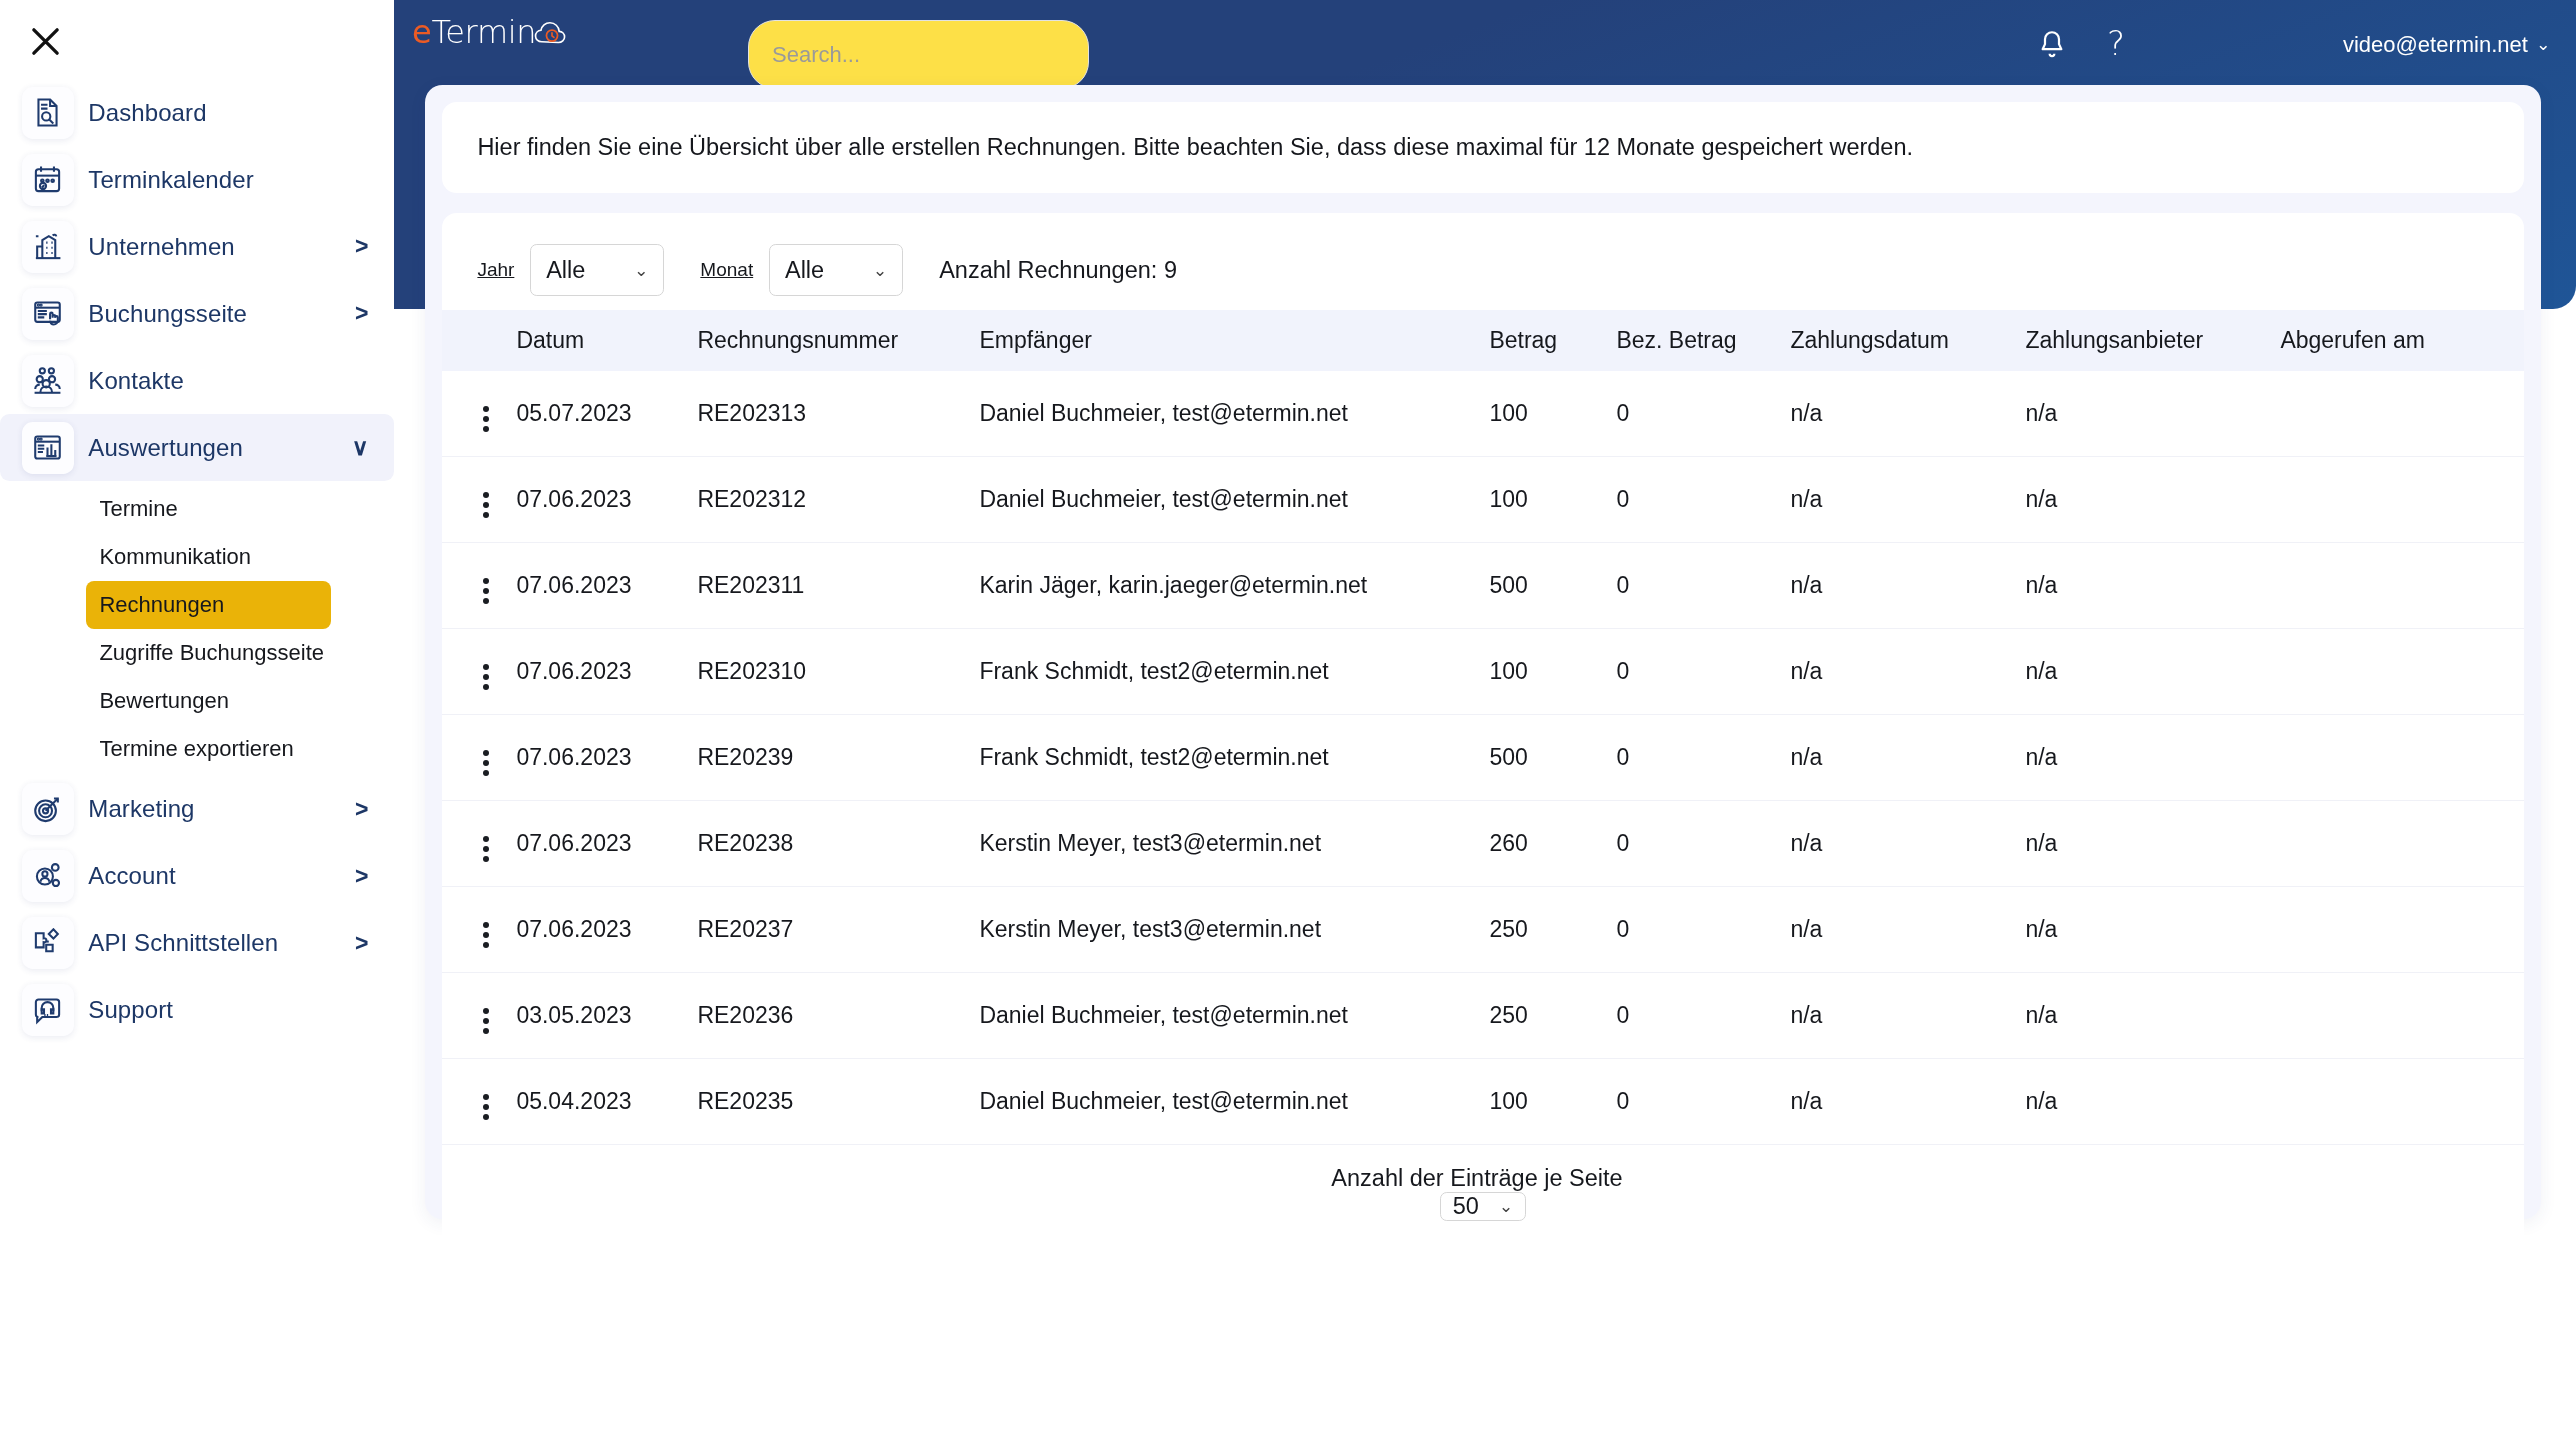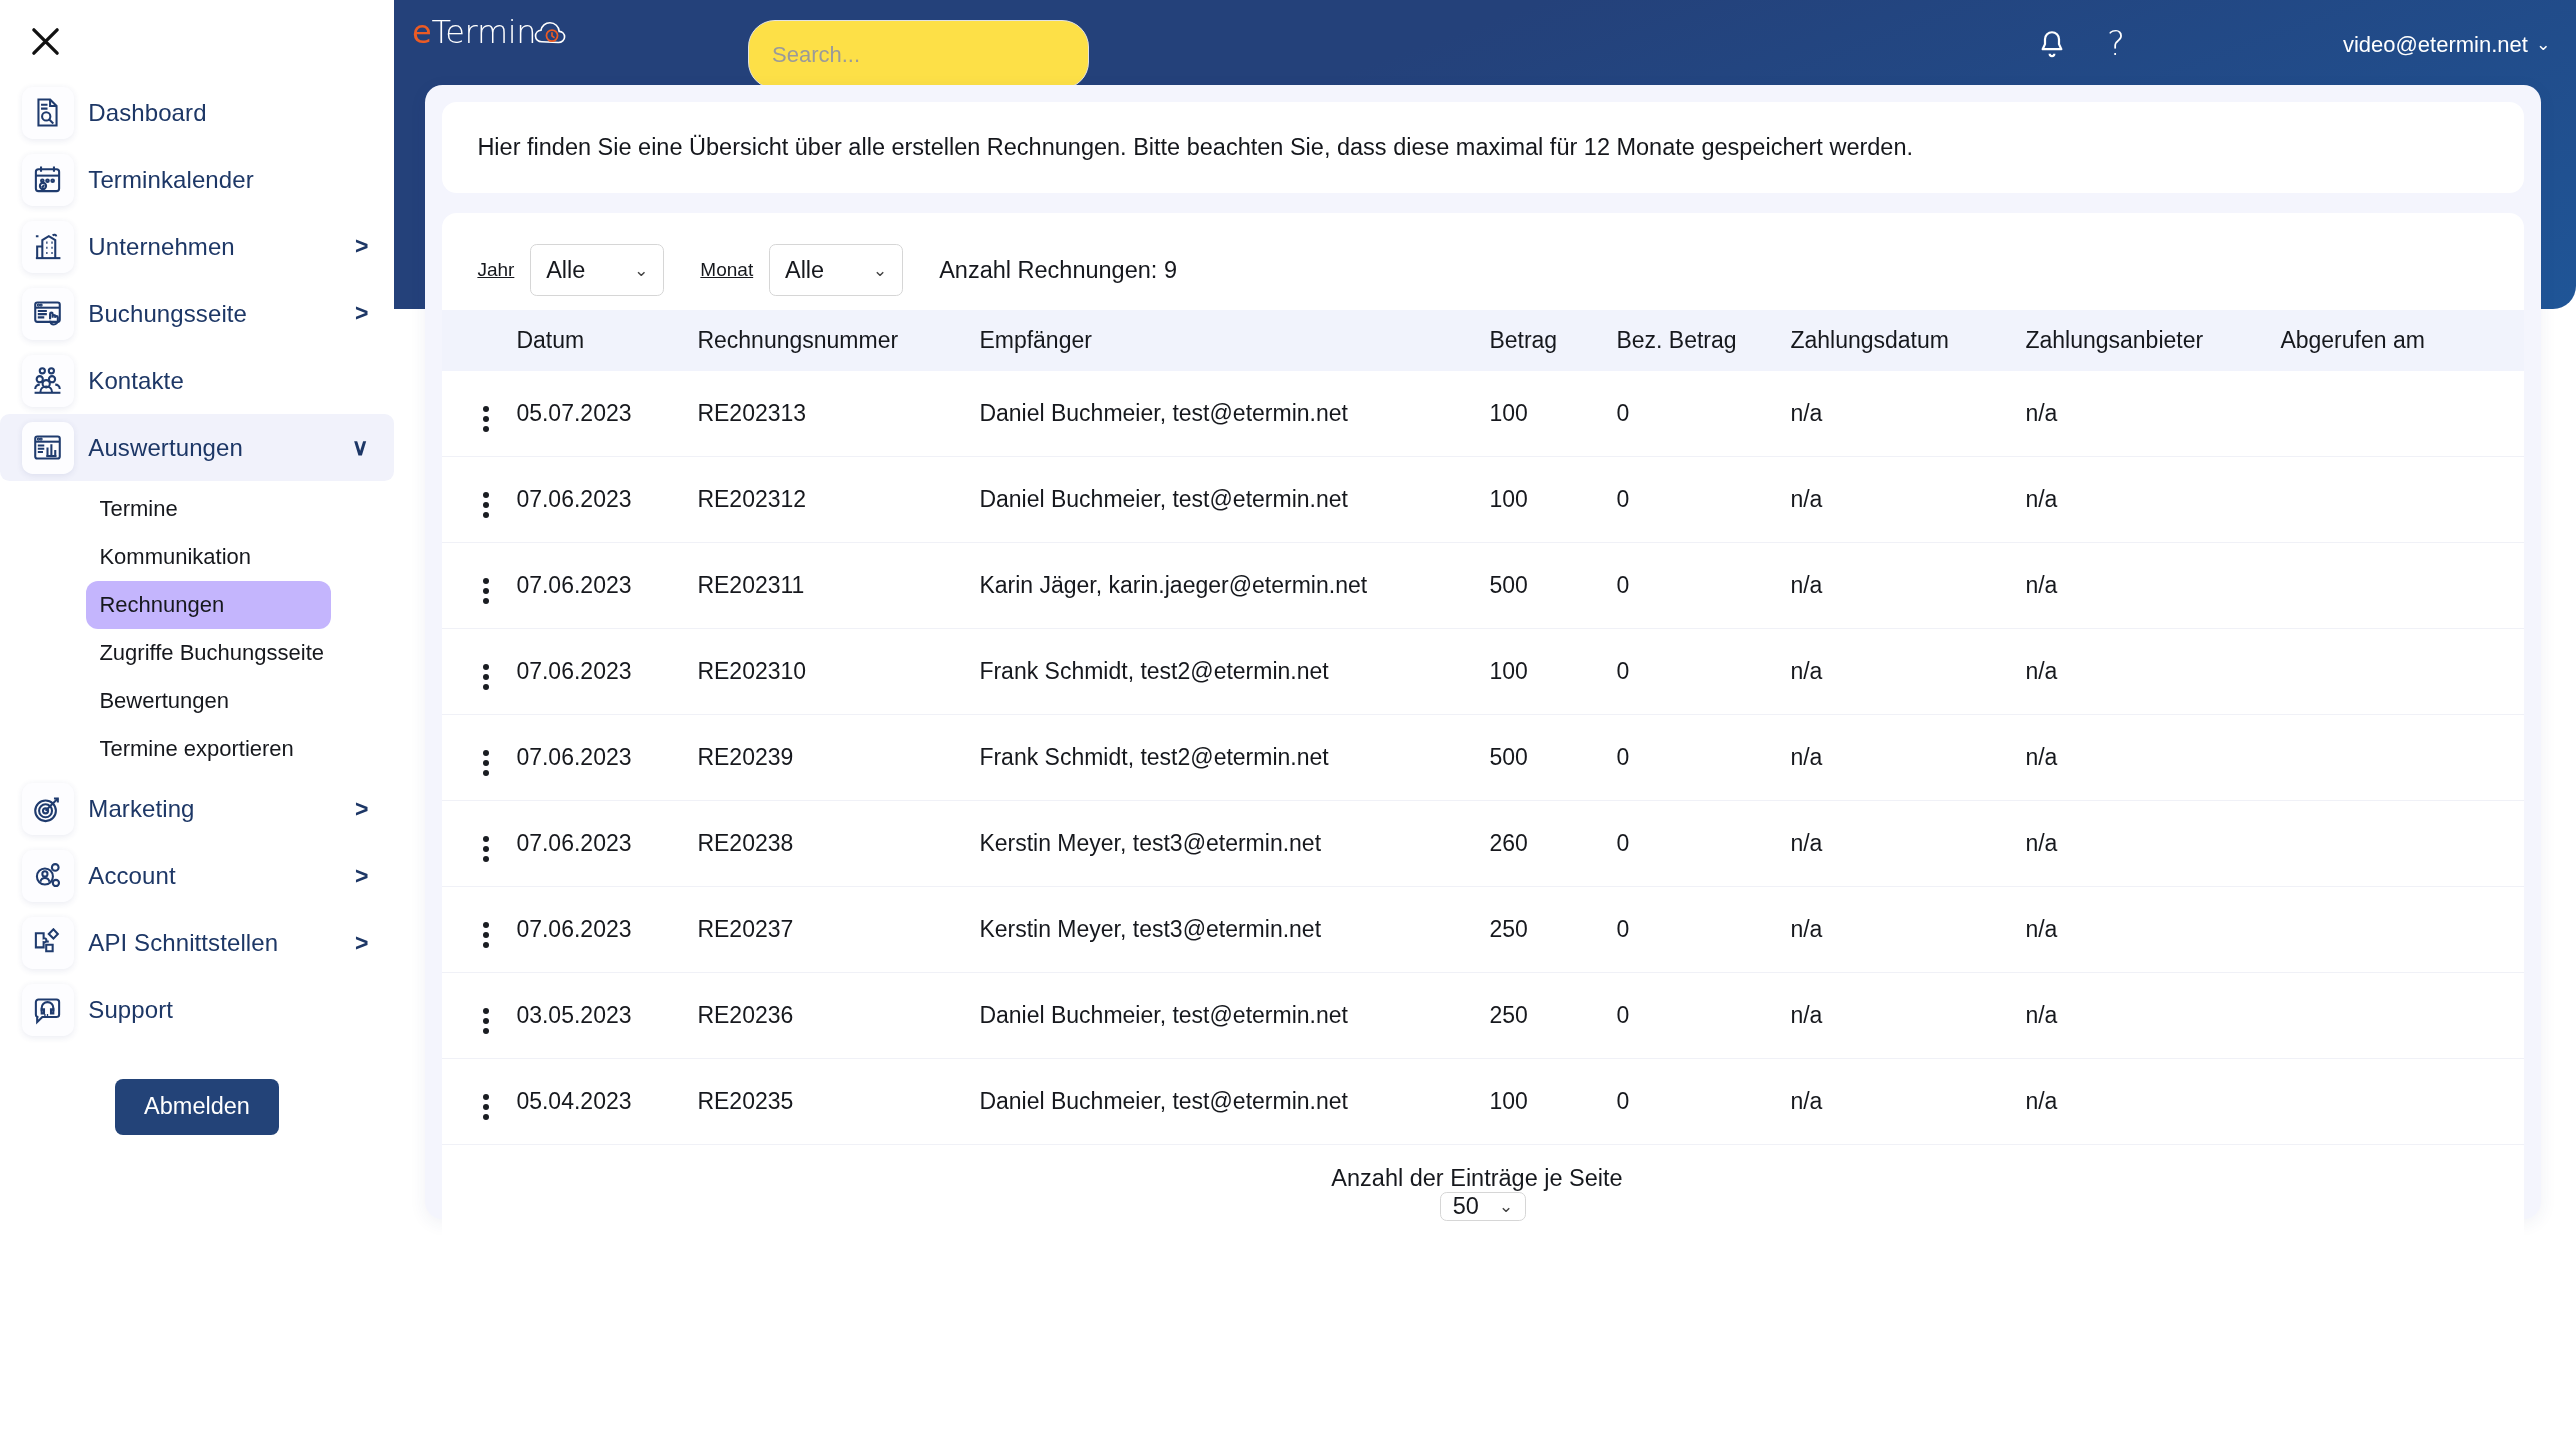--- a/index.html
+++ b/index.html
@@ -58,21 +58,21 @@
   .subnav-item {
     display: flex; align-items: center;
     height: 48px;
     margin-left: 86px; margin-right: 63px;
     padding-left: 13.4px;
     border-radius: 8px;
     font-size: 22px; color: #16181d;
     cursor: pointer;
     white-space: nowrap;
   }
-  .subnav-item.active { background: #c4b5fd; border-radius: 12px; }
+  .subnav-item.active { background: #eab308; }
 
   .logout-wrap { display: flex; justify-content: center; margin-top: 35px; }
   .logout-btn {
     background: #234378; color: #ffffff;
     border: none; border-radius: 8px;
     font-family: "Liberation Sans", sans-serif;
     font-size: 23.5px;
     padding: 14.8px 29.5px;
     cursor: pointer;
   }
@@ -421,23 +421,20 @@
               <path d="M3 5.5A2 2 0 0 1 5 3.5h14a2 2 0 0 1 2 2V15a2 2 0 0 1-2 2H8l-4 4v-4H5a2 2 0 0 1-2-2z"></path>
               <path d="M7.5 12.5V10a4.5 4.5 0 0 1 9 0v2.5"></path>
               <path d="M7.5 11h1.8v3.2H7.5zM14.7 11h1.8v3.2h-1.8z"></path>
               <path d="M9.5 15.5h1M11.5 15.5h1"></path>
             </svg>
         </span>
         <span class="nav-label">Support</span>
         <span class="nav-chev"></span>
       </div>
 
-      <div class="logout-wrap">
-        <button class="logout-btn">Abmelden</button>
-      </div>
     </nav>
   </aside>
 
   <header class="topbar">
 
     <div class="logo">
       <span class="logo-text">
         <span class="logo-e">e</span><span class="logo-rest">Termin</span>
       </span>
       <span class="logo-cloud">

